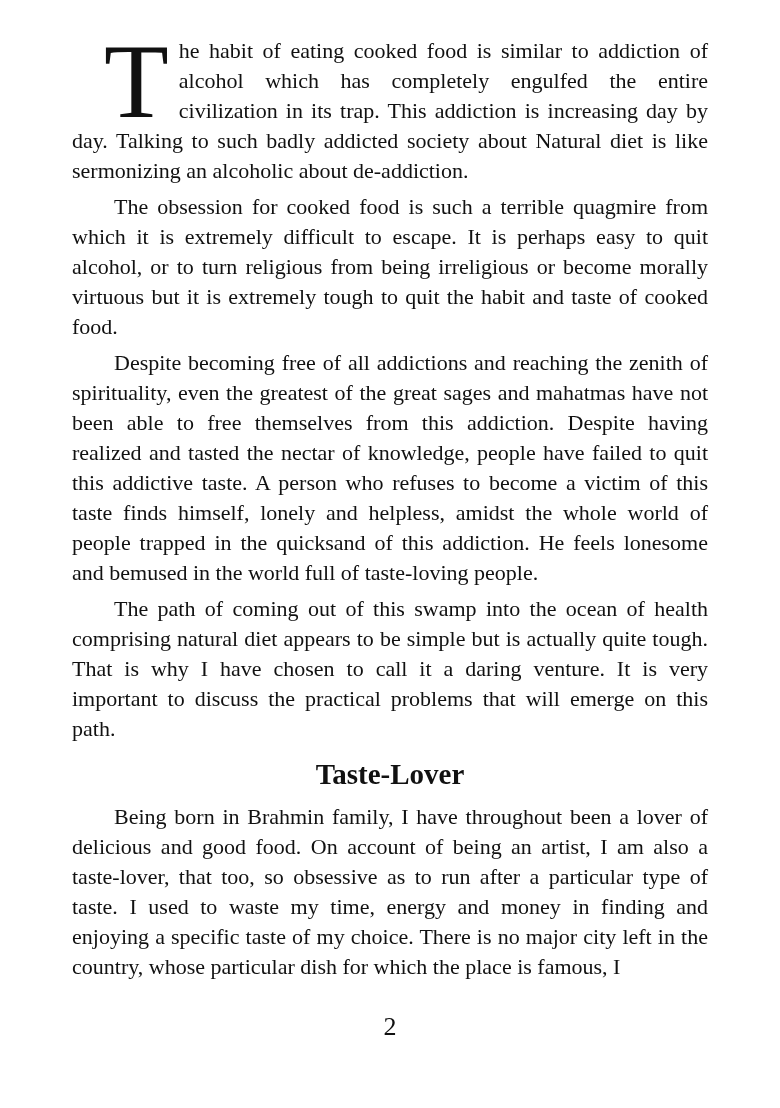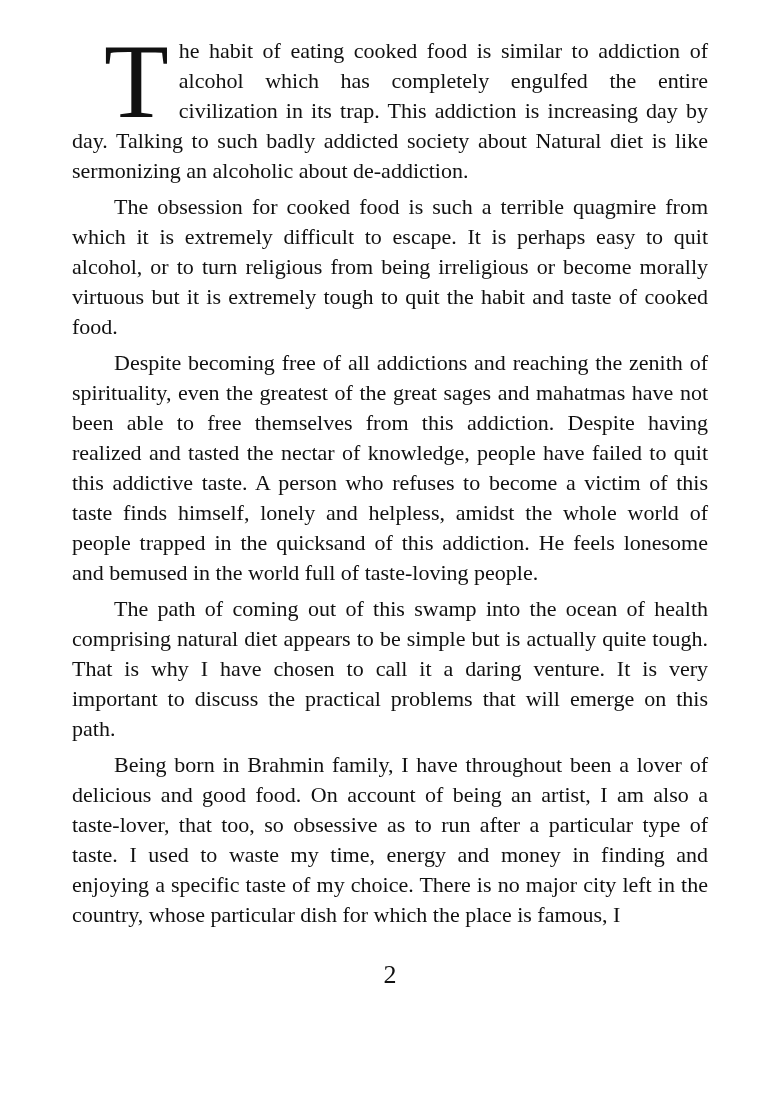--- a/index.html
+++ b/index.html
@@ -67,19 +67,20 @@
     <p class="opening">
       <span class="drop-cap">T</span><span>he habit of eating cooked food is similar to addiction of alcohol which has completely engulfed the entire civilization in its trap. This addiction is increasing day by day. Talking to such badly addicted society about Natural diet is like sermonizing an alcoholic about de-addiction.</span>
     </p>
 
     <p class="indent">The obsession for cooked food is such a terrible quagmire from which it is extremely difficult to escape. It is perhaps easy to quit alcohol, or to turn religious from being irreligious or become morally virtuous but it is extremely tough to quit the habit and taste of cooked food.</p>
 
     <p class="indent">Despite becoming free of all addictions and reaching the zenith of spirituality, even the greatest of the great sages and mahatmas have not been able to free themselves from this addiction. Despite having realized and tasted the nectar of knowledge, people have failed to quit this addictive taste. A person who refuses to become a victim of this taste finds himself, lonely and helpless, amidst the whole world of people trapped in the quicksand of this addiction. He feels lonesome and bemused in the world full of taste-loving people.</p>
 
     <p class="indent">The path of coming out of this swamp into the ocean of health comprising natural diet appears to be simple but is actually quite tough. That is why I have chosen to call it a daring venture. It is very important to discuss the practical problems that will emerge on this path.</p>
 
+    <div class="section-heading">Taste-Lover</div>
 
     <p class="indent">Being born in Brahmin family, I have throughout been a lover of delicious and good food. On account of being an artist, I am also a taste-lover, that too, so obsessive as to run after a particular type of taste. I used to waste my time, energy and money in finding and enjoying a specific taste of my choice. There is no major city left in the country, whose particular dish for which the place is famous, I</p>
 
   </div>
 
   <div class="page-number">2</div>
 </div>
 
 </body></html>

